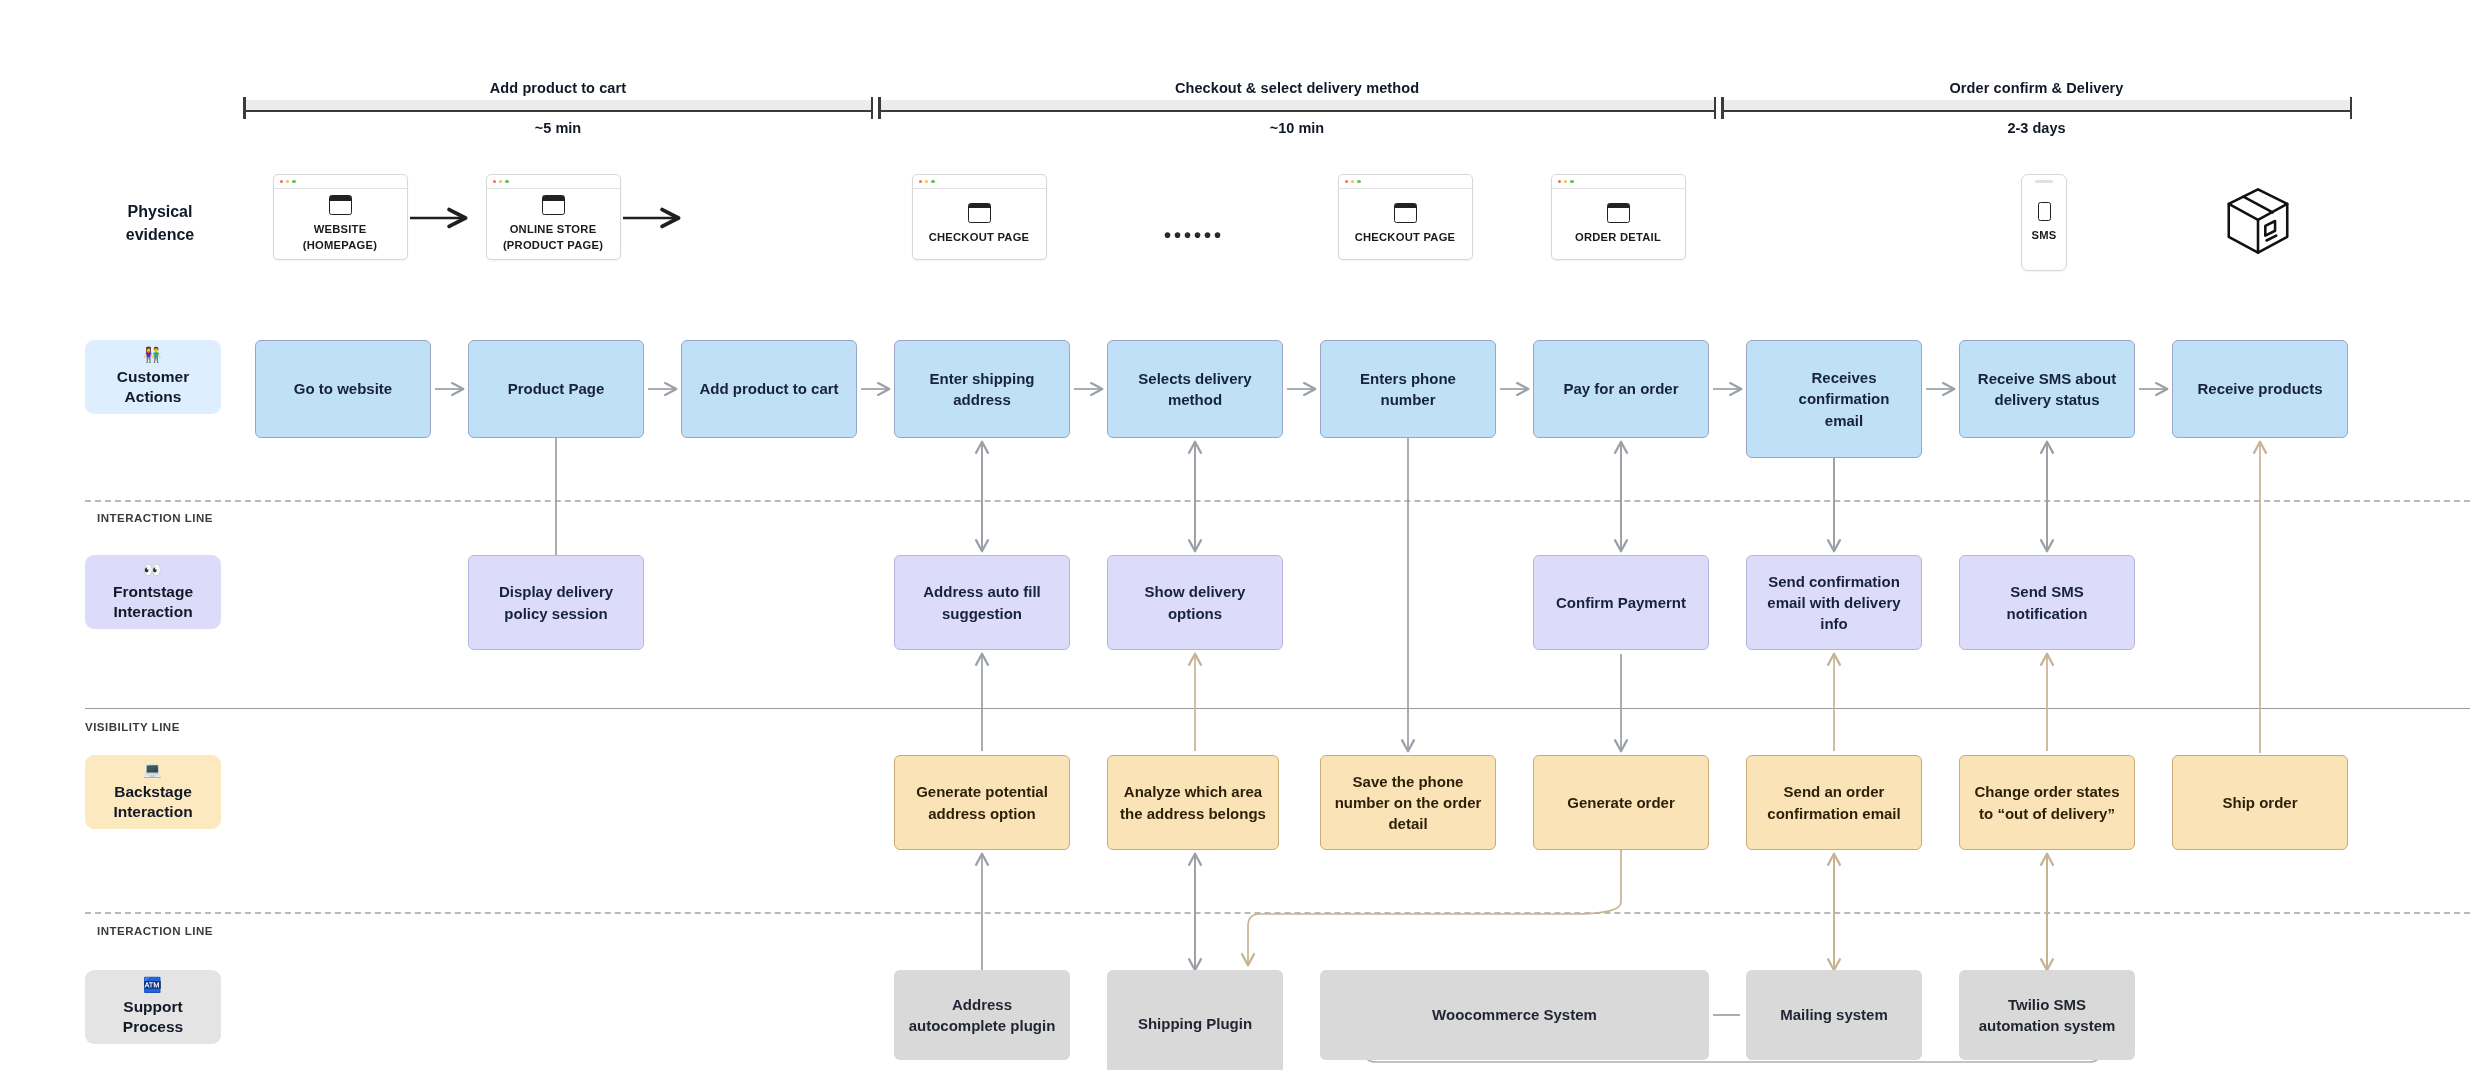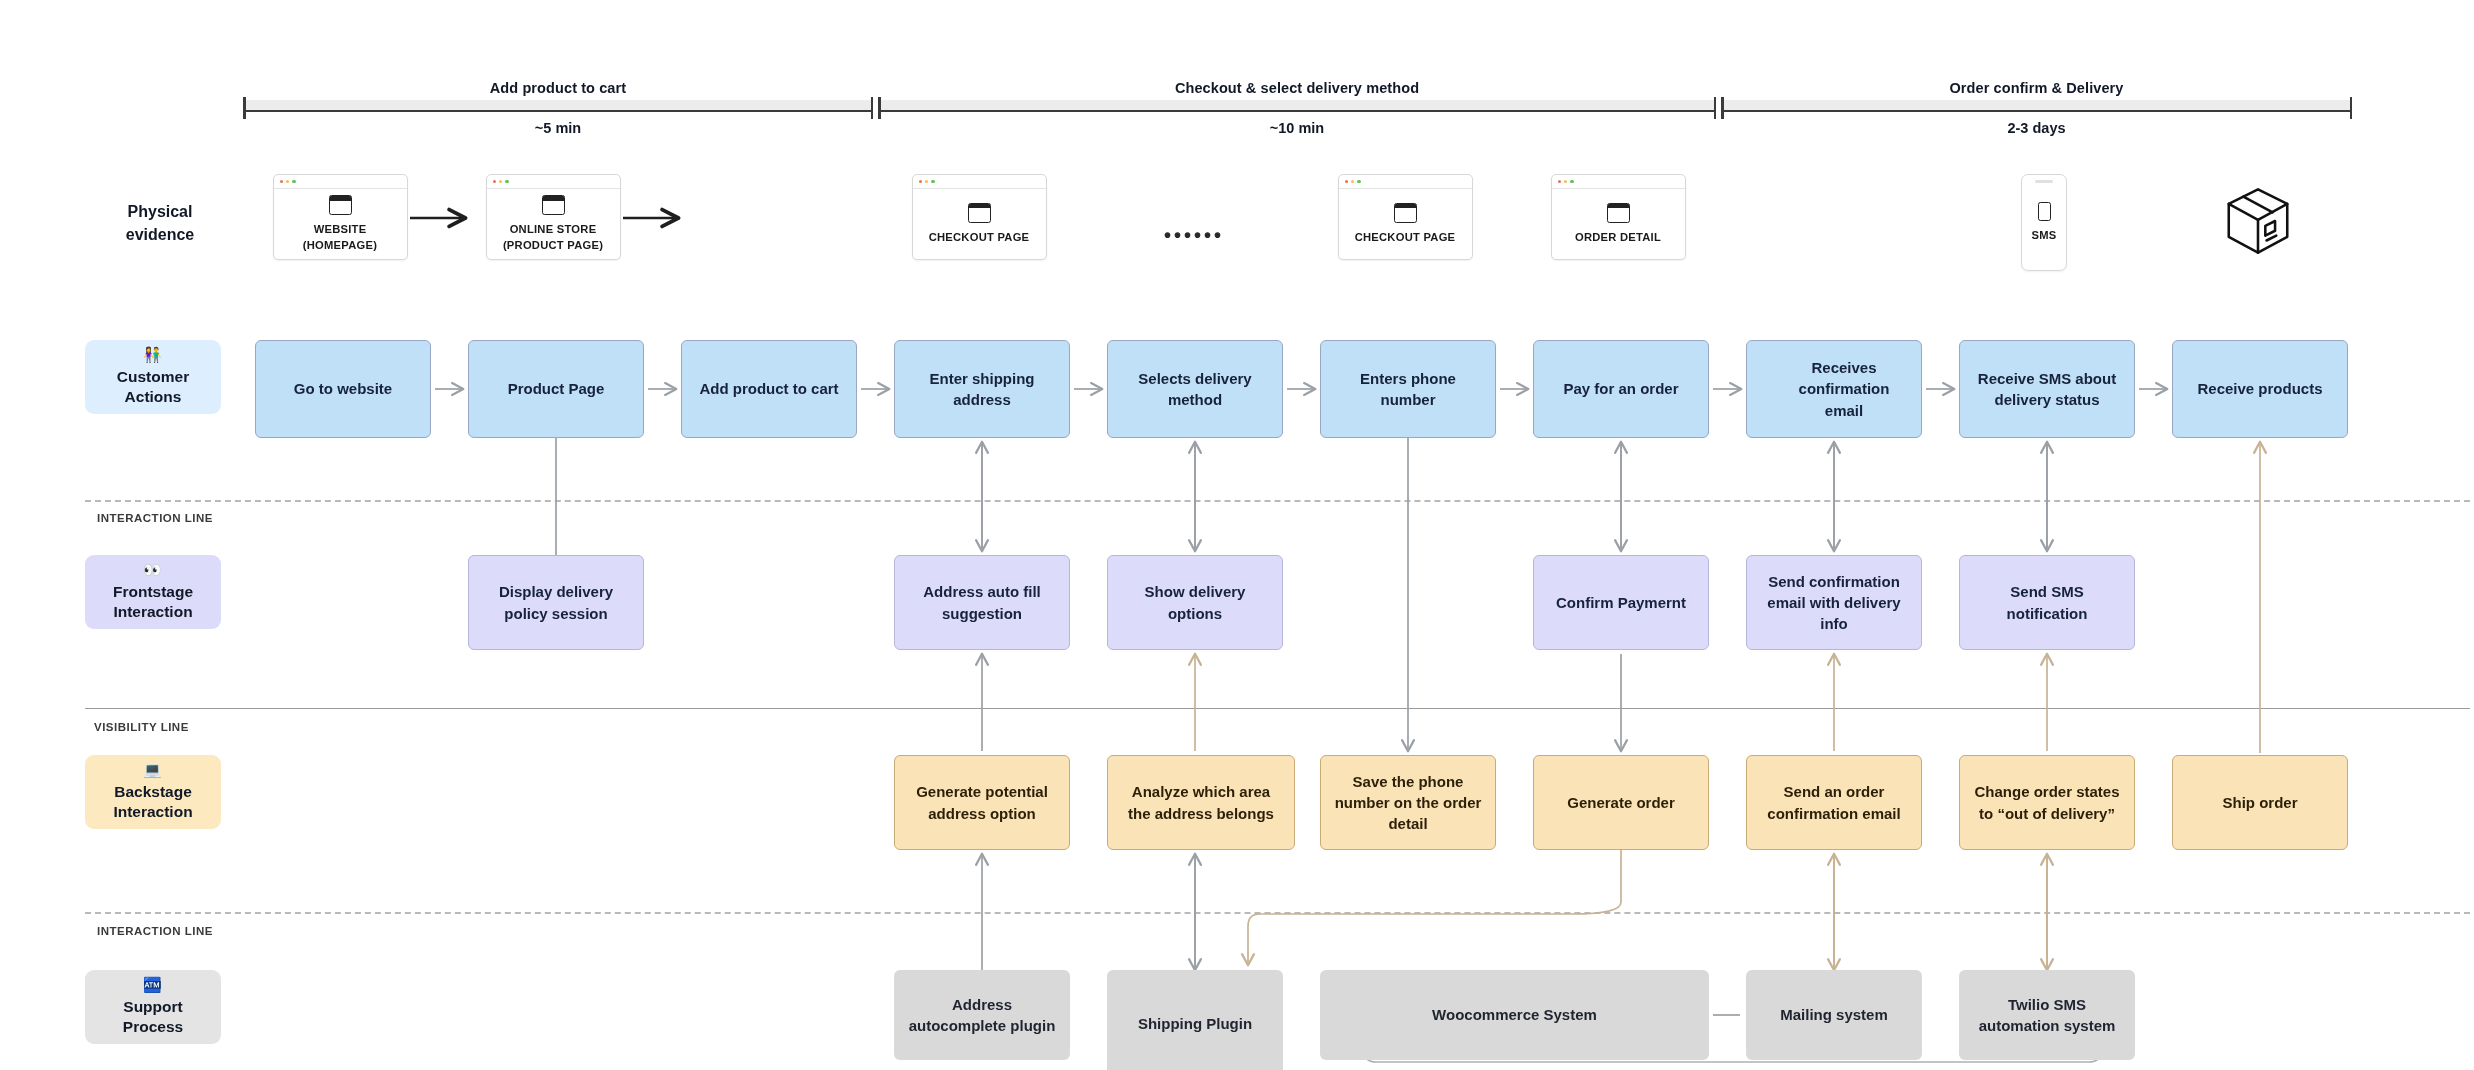--- a/index.html
+++ b/index.html
@@ -198,21 +198,21 @@
     <span>Support</span>
     <span>Process</span>
   </div>
 
   <div class="abs" style="left:85px;top:460px;width:2385px;height:0;
        border-top:2px dashed #b9b9b9;"></div>
   <div class="abs lane-cap" style="left:97px;top:472px;">INTERACTION LINE</div>
 
   <div class="abs" style="left:85px;top:668px;width:2385px;height:0;
        border-top:1.6px solid #9b9b9b;"></div>
-  <div class="abs lane-cap" style="left:94px;top:681px;">VISIBILITY LINE</div>
+  <div class="abs lane-cap" style="left:85px;top:681px;">VISIBILITY LINE</div>
 
   <div class="abs" style="left:85px;top:872px;width:2385px;height:0;
        border-top:2px dashed #b9b9b9;"></div>
   <div class="abs lane-cap" style="left:97px;top:885px;">INTERACTION LINE</div>
 
   <svg class="links" id="links" viewBox="0 0 2474 1070">
     <defs>
       <marker id="ah-g" markerWidth="9" markerHeight="9" refX="7.4" refY="4.5" orient="auto" markerUnits="strokeWidth">
         <path d="M1,1 L7.6,4.5 L1,8" fill="none" stroke="#9aa0a6" stroke-width="1.3" stroke-linecap="round" stroke-linejoin="round"></path>
       </marker>
@@ -283,21 +283,21 @@
       </div>
       <div class="abs node n-customer" style="left: 1107px; top: 300px; width: 176px; height: 98px;">
         <span>Selects delivery method</span>
       </div>
       <div class="abs node n-customer" style="left: 1320px; top: 300px; width: 176px; height: 98px;">
         <span>Enters phone number</span>
       </div>
       <div class="abs node n-customer" style="left: 1533px; top: 300px; width: 176px; height: 98px;">
         <span>Pay for an order</span>
       </div>
-      <div class="abs node n-customer" style="left: 1746px; top: 300px; width: 176px; height: 98px; padding-left: 32px;">
+      <div class="abs node n-customer" style="left: 1746px; top: 300px; width: 176px; height: 118px; padding-left: 32px;">
         <span>Receives confirmation email</span>
       </div>
       <div class="abs node n-customer" style="left: 1959px; top: 300px; width: 176px; height: 98px;">
         <span>Receive SMS about delivery status</span>
       </div>
       <div class="abs node n-customer" style="left: 2172px; top: 300px; width: 176px; height: 98px;">
         <span>Receive products</span>
       </div>
     </div>
   <div id="frontstage-row">
@@ -317,21 +317,21 @@
         <span>Send confirmation email with delivery info</span>
       </div>
       <div class="abs node n-front" style="left: 1959px; top: 515px; width: 176px; height: 95px;">
         <span>Send SMS notification</span>
       </div>
     </div>
   <div id="backstage-row">
       <div class="abs node n-back" style="left: 894px; top: 715px; width: 176px; height: 95px;">
         <span>Generate potential address option</span>
       </div>
-      <div class="abs node n-back" style="left: 1107px; top: 715px; width: 188px; height: 95px;">
+      <div class="abs node n-back" style="left: 1107px; top: 715px; width: 172px; height: 95px;">
         <span>Analyze which area the address belongs</span>
       </div>
       <div class="abs node n-back" style="left: 1320px; top: 715px; width: 176px; height: 95px;">
         <span>Save the phone number on the order detail</span>
       </div>
       <div class="abs node n-back" style="left: 1533px; top: 715px; width: 176px; height: 95px;">
         <span>Generate order</span>
       </div>
       <div class="abs node n-back" style="left: 1746px; top: 715px; width: 176px; height: 95px;">
         <span>Send an order confirmation email</span>

